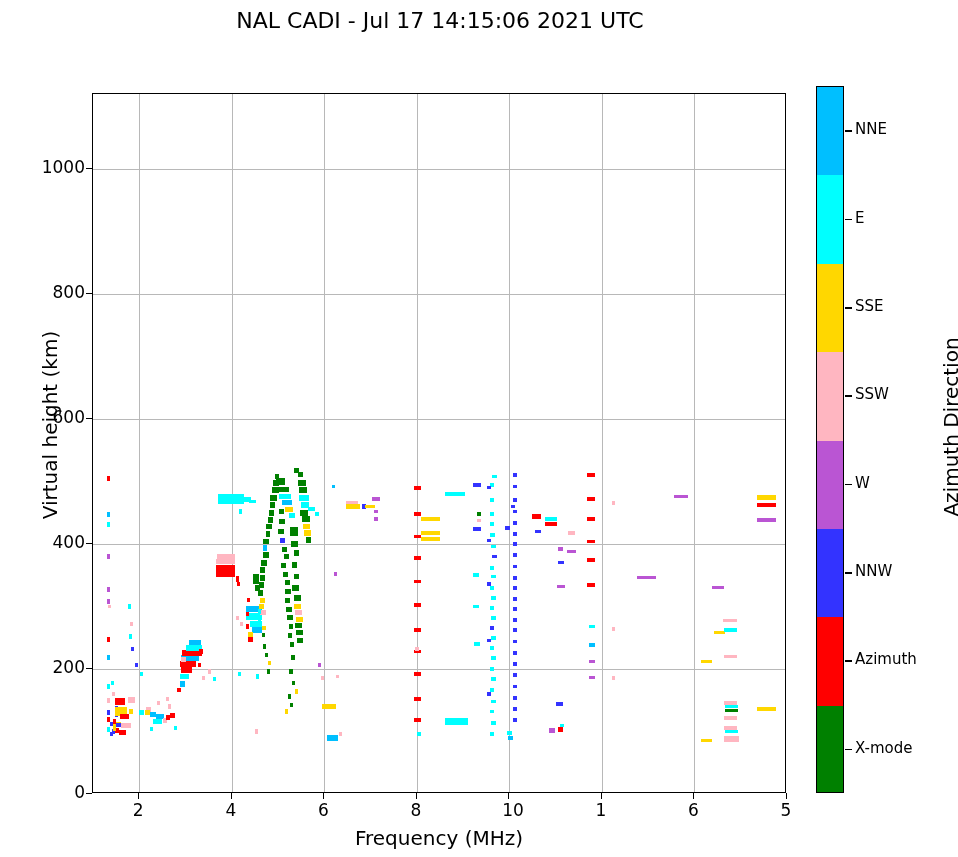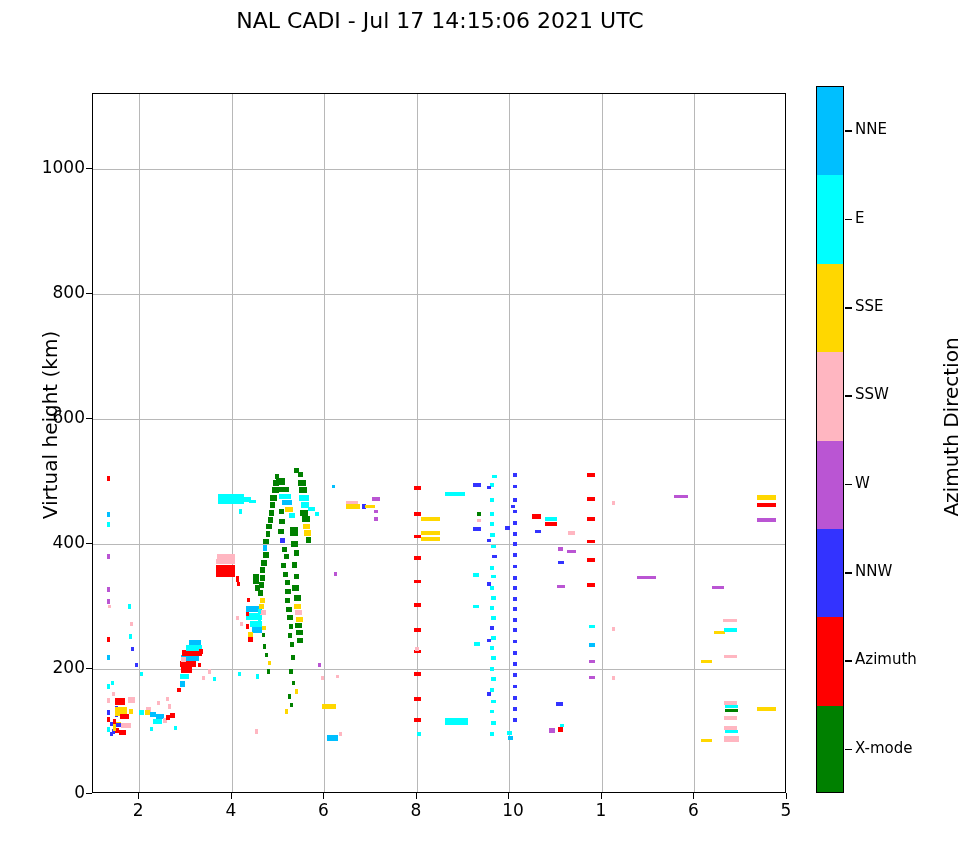--- a/index.html
+++ b/index.html
@@ -436,20 +436,21 @@
       <div class="tick-y" style="top: 543px;"></div>
       <div class="ticklabel-y" style="top: 543px;">400</div>
       <div class="tick-y" style="top: 418px;"></div>
       <div class="ticklabel-y" style="top: 418px;">600</div>
       <div class="tick-y" style="top: 293px;"></div>
       <div class="ticklabel-y" style="top: 293px;">800</div>
       <div class="tick-y" style="top: 168px;"></div>
       <div class="ticklabel-y" style="top: 168px;">1000</div>
     </div>
 
+  <div class="axis-label-x">Frequency (MHz)</div>
   <div class="axis-label-y">Virtual height (km)</div>
 
   <div class="cbar" id="cbar">
       <div class="cbar-cell" style="top: 0px; height: 88.375px; background: rgb(0, 191, 255);"></div>
       <div class="cbar-cell" style="top: 88.375px; height: 88.375px; background: rgb(0, 255, 255);"></div>
       <div class="cbar-cell" style="top: 176.75px; height: 88.375px; background: rgb(255, 215, 0);"></div>
       <div class="cbar-cell" style="top: 265.125px; height: 88.375px; background: rgb(255, 182, 193);"></div>
       <div class="cbar-cell" style="top: 353.5px; height: 88.375px; background: rgb(186, 85, 211);"></div>
       <div class="cbar-cell" style="top: 441.875px; height: 88.375px; background: rgb(51, 51, 255);"></div>
       <div class="cbar-cell" style="top: 530.25px; height: 88.375px; background: rgb(255, 0, 0);"></div>

